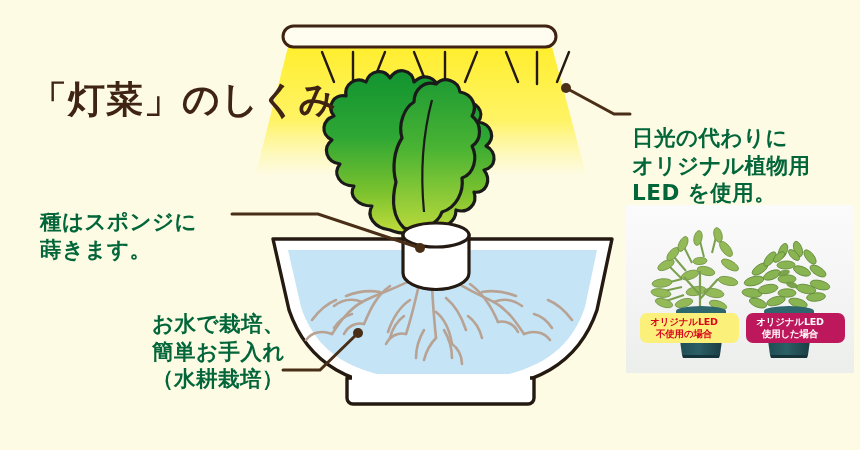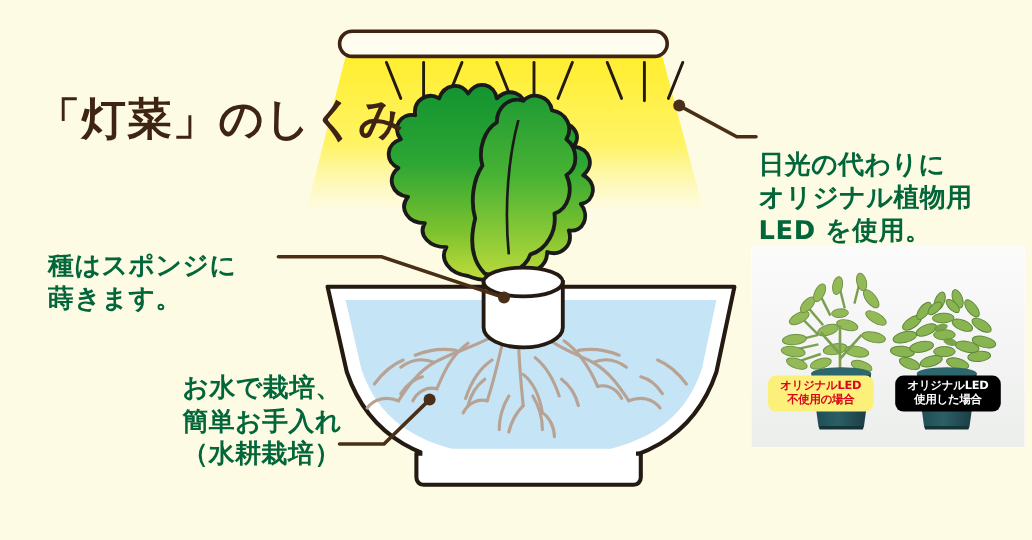--- a/index.html
+++ b/index.html
@@ -47,32 +47,32 @@
     overflow: hidden;
   }
   #photo-svg { display:block; width: 228px; height: 168px; }
   .badge {
     position: absolute;
     border-radius: 7px;
     text-align: center;
     font-size: 9.5px;
     font-weight: bold;
     line-height: 1.22;
-    padding: 3px 5px 4px 5px;
+    padding: 3px 16px 4px 5px;
     letter-spacing: -0.2px;
   }
   #badge-left {
     left: 14px; top: 108px;
     background: #fbf07a;
     color: #d8051b;
     width: 78px;
   }
   #badge-right {
     left: 120px; top: 108px;
-    background: #000000;
+    background: #be185d;
     color: #ffffff;
     width: 78px;
   }
 </style>
 </head>
 <body>
 
 <div id="stage">
 
   <svg id="art-svg" viewBox="0 0 860 450">

